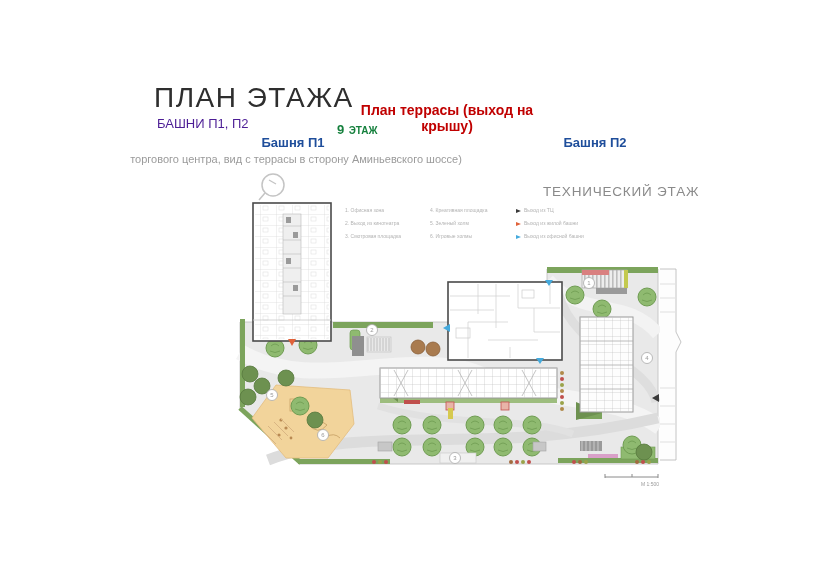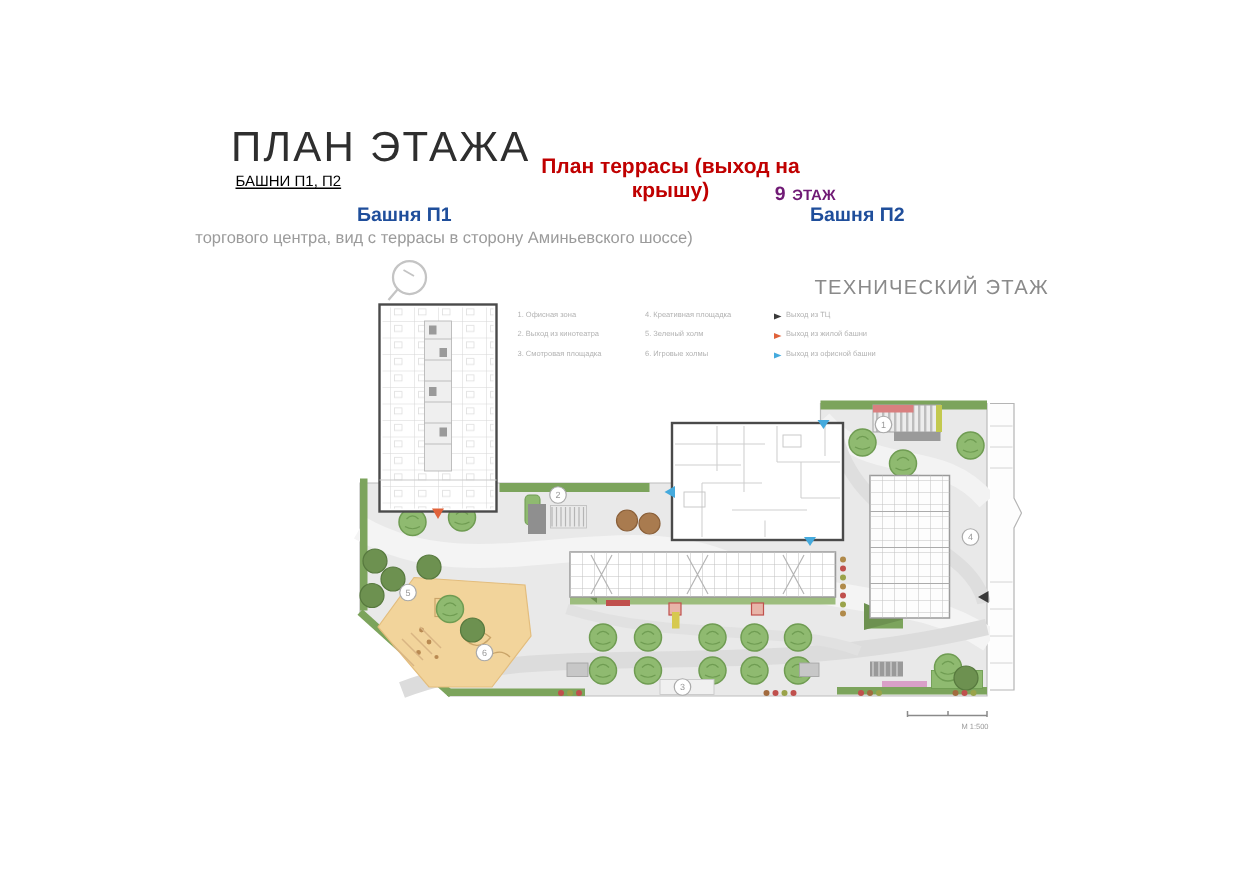--- a/index.html
+++ b/index.html
@@ -2,26 +2,26 @@
 <html><head>
 <meta charset="utf-8">
 <style>
   * { margin:0; padding:0; box-sizing:border-box; }
   body { width:827px; height:588px; background:#ffffff; font-family:"Liberation Sans", sans-serif; overflow:hidden; }
   .slide { position:relative; width:827px; height:588px; background:#fff;padding-left:42px; }
 
   .abs { position:absolute; }
 
   .page-title { left:154px; top:82px; font-size:28px; letter-spacing:1.5px; color:#2e2e2e; font-weight:400; }
-  .page-subtitle { left:157px; top:116px; font-size:10px; color:#000000;text-decoration:underline; }
+  .page-subtitle { left:157px; top:116px; font-size:13px; color:#4c1d95; }
   .terrace-title { left:337px; top:102px; width:220px; text-align:center; font-size:14px; font-weight:bold; color:#C00000; }
-  .floor-line { left:337px; top:120px; width:220px; text-align:right; color:#701a75; font-weight:bold; }
+  .floor-line { left:337px; top:120px; width:220px; text-align:left; color:#15803d; font-weight:bold; }
   .floor-num { font-size:13px; }
   .floor-word { font-size:10px; }
-  .tower-label { font-size:13px; font-weight:bold; color:#1F4E9B; width:110px; }
+  .tower-label { font-size:13px; font-weight:bold; color:#1F4E9B; width:110px; text-align:center; }
   .tower1 { left:238px; top:135px; }
   .tower2 { left:540px; top:135px; }
   .descr { left:112px; top:150px; width:368px; text-align:center; font-size:11px; line-height:18px; color:#9b9b9b; }
   .tech-label { left:543px; top:184px; font-size:13.5px; letter-spacing:0.8px; color:#8a8a8a; }
 
   .legend { left:345px; top:204px; width:260px; height:46px; font-size:5px; color:#b3b3b3; }
   .legend .col { position:absolute; top:0; }
   .legend .c1 { left:0; width:82px; }
   .legend .c2 { left:85px; width:82px; }
   .legend .c3 { left:171px; width:88px; }

